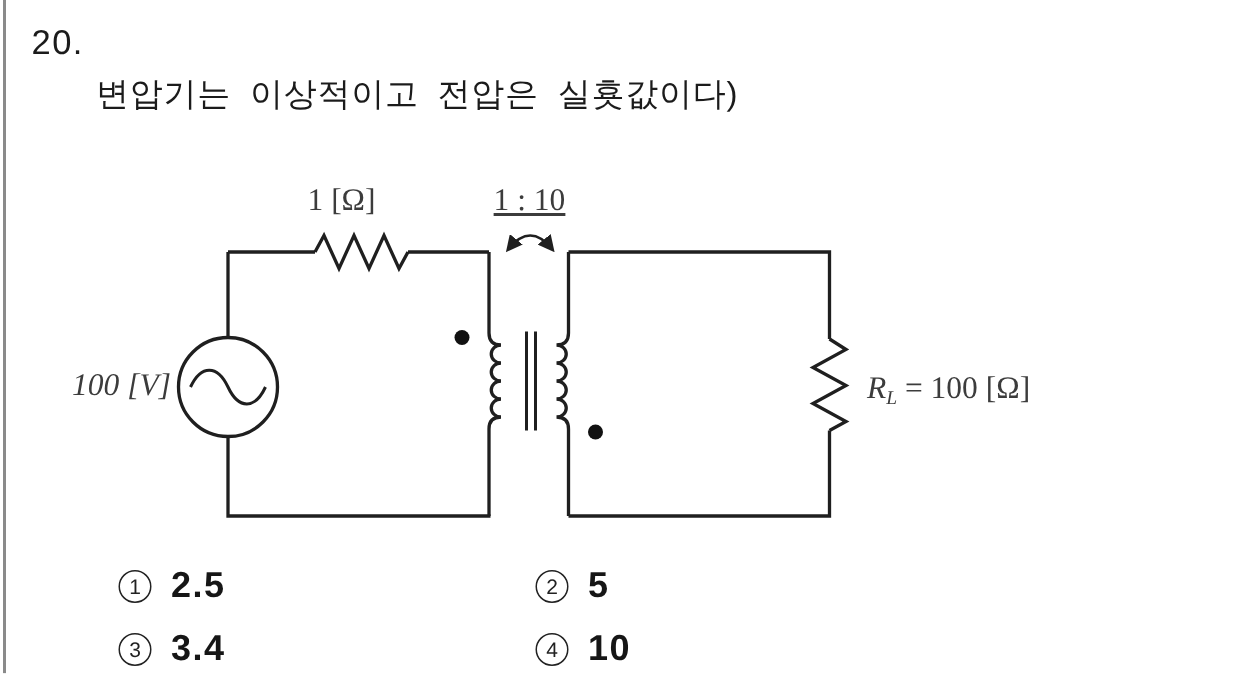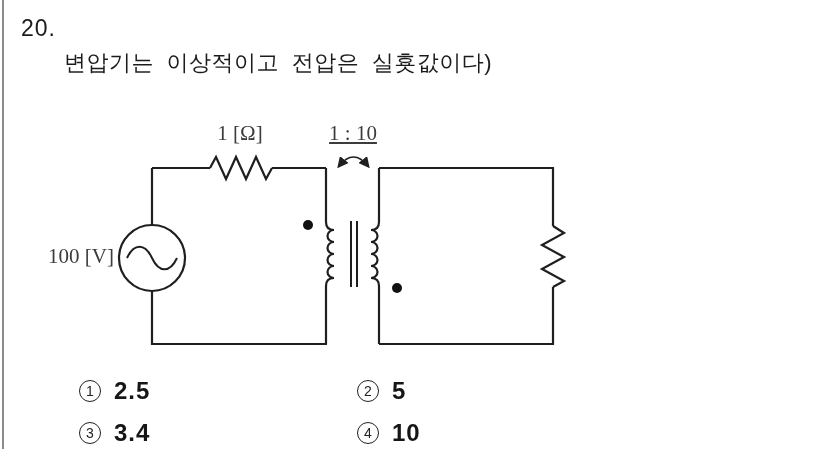--- a/index.html
+++ b/index.html
@@ -7,23 +7,23 @@
         font-family:"Liberation Sans","DejaVu Sans",sans-serif;color:#1b1b1b;padding-left:40px;}
   .left-border{position:absolute;left:2px;top:0;width:2px;height:449px;background:#8a8a8a;}
   .qnum{position:absolute;left:21px;top:15px;font-size:23px;letter-spacing:1px;}
   .qline{position:absolute;font-size:22px;letter-spacing:0.5px;word-spacing:6px;white-space:nowrap;}
   .qline1{left:64px;top:15px;}
   .qline2{left:64px;top:48px;}
   .qline sub{font-size:14px;vertical-align:-4px;}
   .circuit{position:absolute;left:0;top:0;width:826px;height:449px;}
   .clabel{position:absolute;font-family:"Liberation Serif","DejaVu Serif",serif;
           font-size:21px;color:#3c3c3c;white-space:nowrap;}
-  .lbl-res{left:205px;top:121px;width:70px;text-align:center;}
+  .lbl-res{left:205px;top:121px;width:70px;text-align:left;}
   .lbl-ratio{left:318px;top:121px;width:70px;text-align:center;text-decoration:underline;}
-  .lbl-src{left:20px;top:244px;width:94px;text-align:right;}
+  .lbl-src{left:20px;top:244px;width:94px;text-align:right;font-style:italic;}
   .lbl-load{left:578px;top:246px;}
   .lbl-load i{font-style:italic;}
   .lbl-load sub{font-size:13px;font-style:italic;vertical-align:-4px;}
   .option{position:absolute;display:flex;align-items:center;gap:13px;}
   .opt-circle{display:inline-block;width:20px;height:20px;border:1.6px solid #222;
               border-radius:50%;font-size:14px;line-height:20px;text-align:center;
               color:#222;flex:0 0 auto;}
   .opt-value{font-size:24px;color:#161616;letter-spacing:1px;font-weight:bold;}
   .o1{left:79px;top:377px;}
   .o2{left:357px;top:377px;}
@@ -65,20 +65,21 @@
     <path d="M339,166 Q353.5,148 368,166" fill="none" stroke="#1f1f1f" stroke-width="1.7" marker-start="url(#ah)" marker-end="url(#ah)"></path>
 
     <path d="M379,168 H553 V226 M553,287 V344 H379" fill="none" stroke="#1f1f1f" stroke-width="2.2"></path>
 
     <path d="M553,226 L564,233 L542,245 L564,257 L542,269 L564,281 L553,287" fill="none" stroke="#1f1f1f" stroke-width="2.2" stroke-linejoin="miter"></path>
   </svg>
 
   <div class="clabel lbl-res">1 [Ω]</div>
   <div class="clabel lbl-ratio">1 : 10</div>
   <div class="clabel lbl-src">100 [V]</div>
+  <div class="clabel lbl-load"><i>R</i><sub>L</sub>&nbsp;<span>= 100 [Ω]</span></div>
 
   <div class="option o1">
     <span class="opt-circle">1</span>
     <span class="opt-value">2.5</span>
   </div>
   <div class="option o2">
     <span class="opt-circle">2</span>
     <span class="opt-value">5</span>
   </div>
   <div class="option o3">

